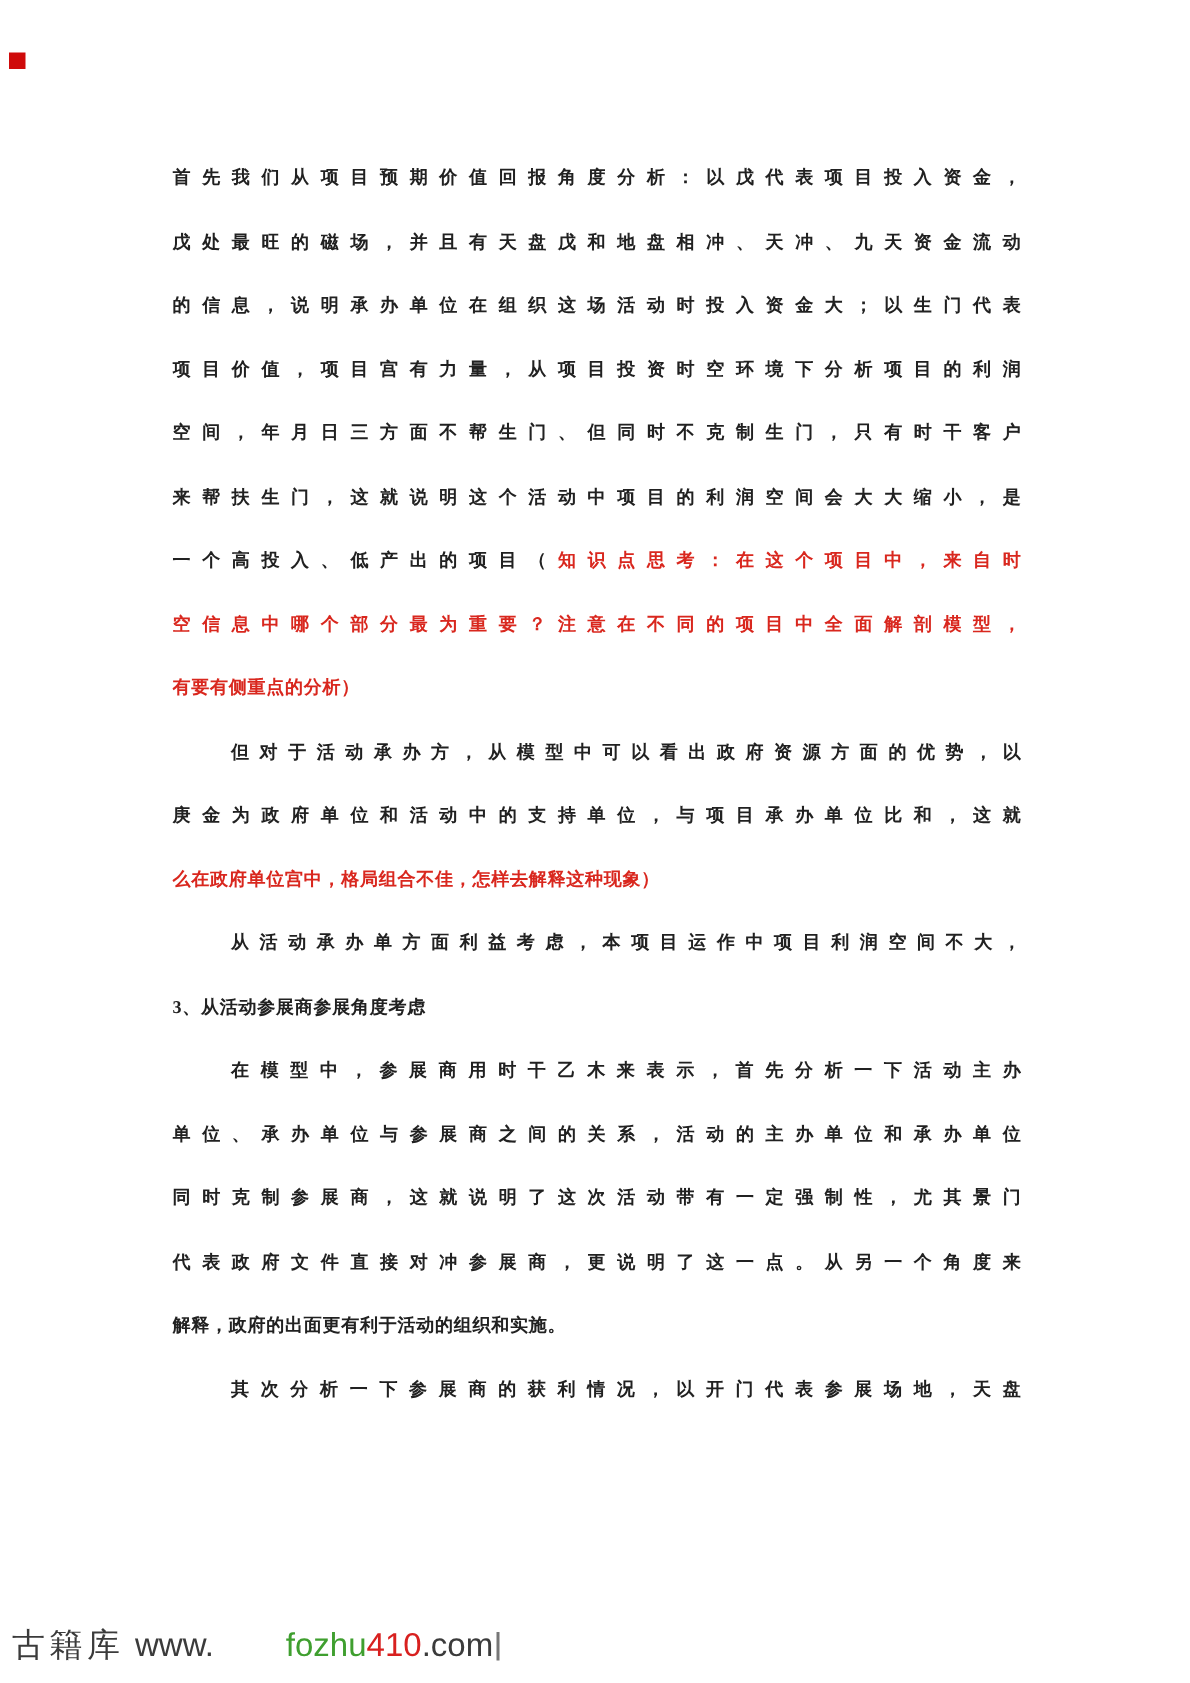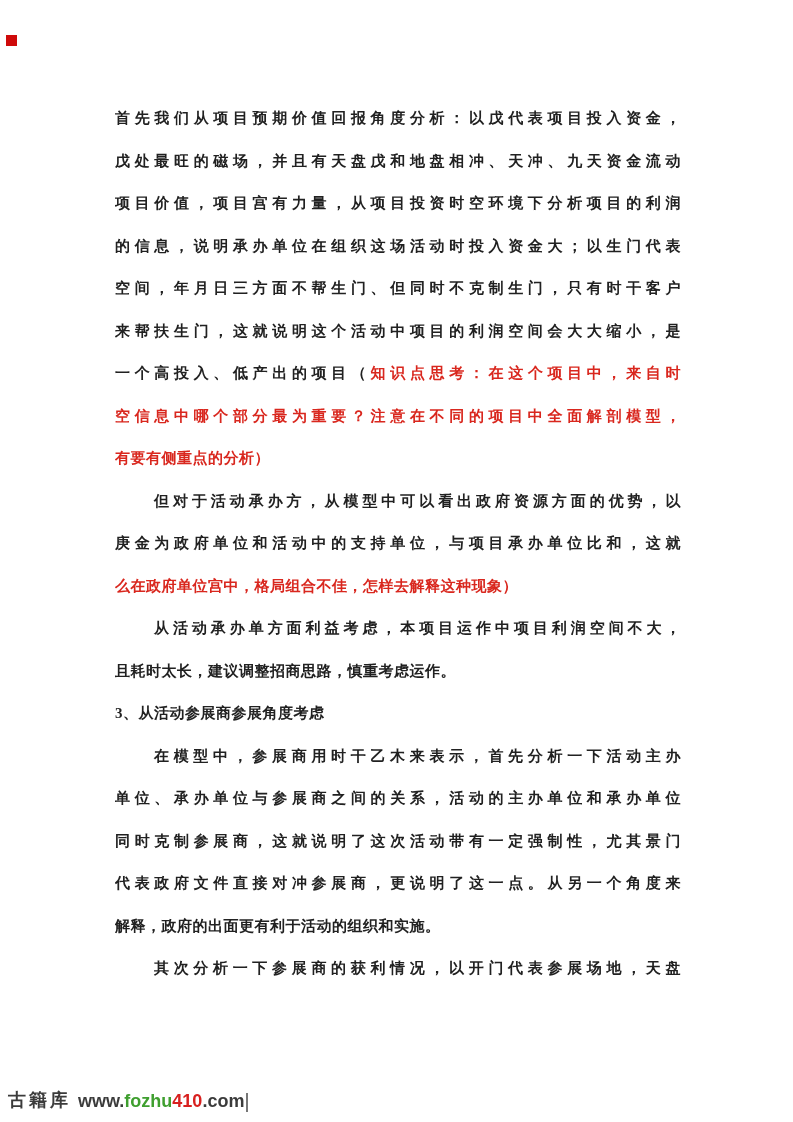--- a/index.html
+++ b/index.html
@@ -21,65 +21,64 @@
     background:var(--paper);overflow:hidden;
   }
   .marker{
     position:absolute;left:6px;top:35px;width:11px;height:11px;
     background:var(--marker);
   }
   .doc{
     position:absolute;left:115px;top:97px;width:566px;
   }
   .line{
-    font-size:15px;line-height:42.5px;height:42.5px;
+    font-size:12px;line-height:42.5px;height:42.5px;
     color:var(--ink);font-weight:600;letter-spacing:0.5px;
     text-align:justify;text-align-last:justify;
     text-justify:inter-character;
     overflow:hidden;white-space:nowrap;
   }
   .line.short{text-align-last:left;}
   .line.indent{padding-left:39px;width:527px;}
   .seg-red{color:var(--red);}
   .seg-body{color:var(--ink);}
   .watermark{
     position:absolute;left:8px;top:1082px;height:30px;
-    display:flex;align-items:flex-end;
+    display:flex;align-items:center;
     font-family:"Liberation Sans","DejaVu Sans",sans-serif;
-    font-weight:bold;font-size:18px;
+    font-weight:normal;font-size:22px;
   }
   .wm-site{color:var(--wm-dark);letter-spacing:3px;margin-right:7px;}
   .wm-www{color:var(--wm-dark);}
-  .wm-green{color:var(--wm-green);}
+  .wm-green{color:var(--wm-green);margin-left:48px;}
   .wm-red{color:var(--wm-red);}
   .wm-com{color:var(--wm-dark);}
   .wm-bar{width:2px;height:19px;background:#777;margin-left:2px;}
 </style>
 </head>
 <body>
 
 <div class="page">
 
   <div class="marker"></div>
 
   <div class="doc">
       <div class="line"><span class="seg-body">首先我们从项目预期价值回报角度分析：以戊代表项目投入资金，</span></div>
       <div class="line"><span class="seg-body">戊处最旺的磁场，并且有天盘戊和地盘相冲、天冲、九天资金流动</span></div>
+      <div class="line"><span class="seg-body">的信息，说明承办单位在组织这场活动时投入资金大；以生门代表</span></div>
       <div class="line"><span class="seg-body">项目价值，项目宫有力量，从项目投资时空环境下分析项目的利润</span></div>
-      <div class="line"><span class="seg-body">的信息，说明承办单位在组织这场活动时投入资金大；以生门代表</span></div>
       <div class="line"><span class="seg-body">空间，年月日三方面不帮生门、但同时不克制生门，只有时干客户</span></div>
       <div class="line"><span class="seg-body">来帮扶生门，这就说明这个活动中项目的利润空间会大大缩小，是</span></div>
       <div class="line"><span class="seg-body">一个高投入、低产出的项目（</span><span class="seg-red">知识点思考：在这个项目中，来自时</span></div>
       <div class="line"><span class="seg-red">空信息中哪个部分最为重要？注意在不同的项目中全面解剖模型，</span></div>
       <div class="line short"><span class="seg-red">有要有侧重点的分析）</span></div>
       <div class="line indent"><span class="seg-body">但对于活动承办方，从模型中可以看出政府资源方面的优势，以</span></div>
       <div class="line"><span class="seg-body">庚金为政府单位和活动中的支持单位，与项目承办单位比和，这就</span></div>
       <div class="line short"><span class="seg-red">么在政府单位宫中，格局组合不佳，怎样去解释这种现象）</span></div>
       <div class="line indent"><span class="seg-body">从活动承办单方面利益考虑，本项目运作中项目利润空间不大，</span></div>
-      <div class="line short"><span class="seg-body">且耗时太长，建议调整招商思路，慎重考虑运作。</span></div>
       <div class="line short"><span class="seg-body">3、从活动参展商参展角度考虑</span></div>
       <div class="line indent"><span class="seg-body">在模型中，参展商用时干乙木来表示，首先分析一下活动主办</span></div>
       <div class="line"><span class="seg-body">单位、承办单位与参展商之间的关系，活动的主办单位和承办单位</span></div>
       <div class="line"><span class="seg-body">同时克制参展商，这就说明了这次活动带有一定强制性，尤其景门</span></div>
       <div class="line"><span class="seg-body">代表政府文件直接对冲参展商，更说明了这一点。从另一个角度来</span></div>
       <div class="line short"><span class="seg-body">解释，政府的出面更有利于活动的组织和实施。</span></div>
       <div class="line indent"><span class="seg-body">其次分析一下参展商的获利情况，以开门代表参展场地，天盘</span></div>
     </div>
 
   <div class="watermark">

